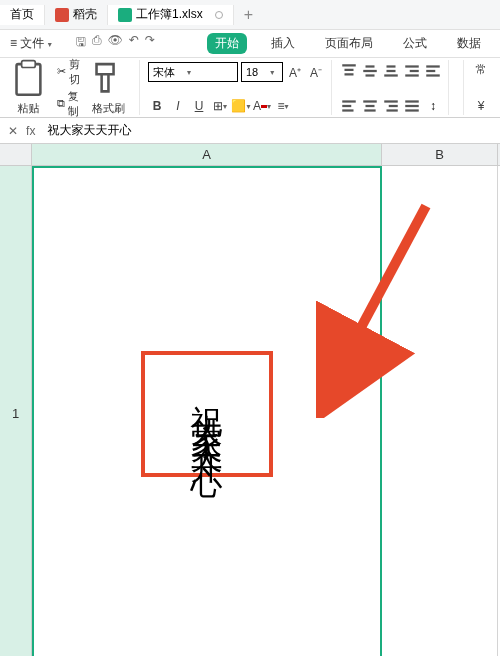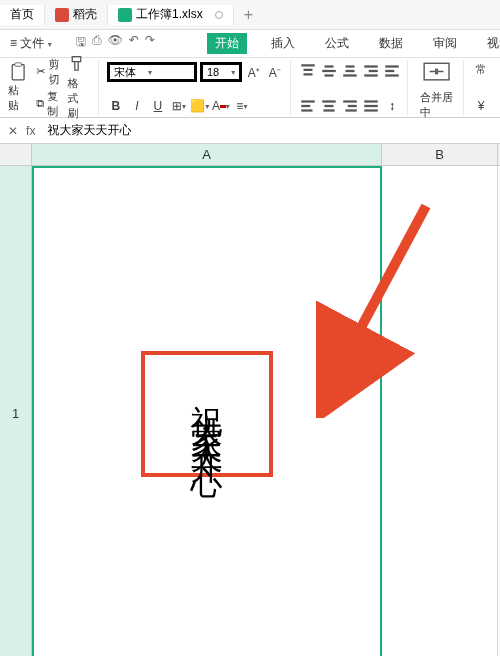--- a/index.html
+++ b/index.html
@@ -10,37 +10,37 @@
     .tab.home { background: #fff; }
     .tab.active { background: #fff; align-items: center; }
     .tab-icon { width: 14px; height: 14px; display: inline-block; }
     .icon-red { background: #d94b3a; border-radius: 2px; }
     .icon-green { background: #1aad7e; border-radius: 2px; }
     .tab-dot { width: 8px; height: 8px; border: 1px solid #aaa; border-radius: 50%; margin-left: 8px; }
     .tab-add { padding: 0 10px; color: #888; font-size: 16px; }
     
     .menubar { display: flex; align-items: center; height: 28px; background: #fff; border-bottom: 1px solid #e0e0e0; padding: 0 4px; gap: 18px; }
     .menu-item { padding: 3px 6px; font-size: 12px; color: #333; cursor: pointer; white-space: nowrap; }
-    .menu-item.active { background: #1aad7e; color: #fff; border-radius: 0; padding: 2px 8px; }
+    .menu-item.active { background: #1aad7e; color: #fff; border-radius: 6px; padding: 2px 8px; }
     .qa-icons { display: flex; gap: 6px; margin-right: 8px; color: #666; }
     .qa-icons span { cursor: pointer; }
     .divider { width: 1px; height: 16px; background: #ddd; margin: 0 4px; }
     
     .toolbar { display: flex; align-items: stretch; height: 60px; background: #fff; border-bottom: 1px solid #d0d0d0; padding: 2px 4px; gap: 8px; }
     .tool-group { display: flex; flex-direction: column; justify-content: space-between; border-right: 1px solid #e8e8e8; padding-right: 6px; }
     .tool-big { display: flex; flex-direction: column; align-items: center; gap: 1px; cursor: pointer; padding: 2px 4px; }
     .tool-big-icon { width: 22px; height: 22px; }
     .tool-label { font-size: 11px; color: #333; }
     .tool-row { display: flex; align-items: center; gap: 4px; height: 18px; }
     .tool-small { display: flex; align-items: center; gap: 3px; font-size: 11px; color: #333; cursor: pointer; }
     .caret { font-size: 8px; color: #666; }
     
     .font-controls { display: flex; flex-direction: column; gap: 3px; padding-top: 2px; }
     .font-row { display: flex; align-items: center; gap: 3px; }
-    .font-select { border: 3px solid #000000; height: 20px; font-size: 11px; padding: 0 4px; background: #fff; display: flex; align-items: center; gap: 12px; }
+    .font-select { border: 1px solid #000000; height: 20px; font-size: 11px; padding: 0 4px; background: #fff; display: flex; align-items: center; gap: 12px; }
     .font-btn { width: 18px; height: 18px; display: flex; align-items: center; justify-content: center; font-size: 12px; cursor: pointer; color: #444; }
     .font-btn.bold { font-weight: bold; }
     .font-btn.italic { font-style: italic; }
     .font-btn.underline { text-decoration: underline; }
     .color-sw { width: 14px; height: 3px; display: inline-block; }
     
     .align-controls { display: flex; flex-direction: column; gap: 3px; padding-top: 2px; }
     .align-row { display: flex; gap: 3px; }
     .align-btn { width: 18px; height: 18px; display: flex; align-items: center; justify-content: center; cursor: pointer; }
     
@@ -98,20 +98,21 @@
   <div class="qa-icons">
     <span>🖫</span>
     <span>⎙</span>
     <span>👁</span>
     <span>↶</span>
     <span>↷</span>
   </div>
   <div class="divider"></div>
   <span class="menu-item active">开始</span>
   <span class="menu-item">插入</span>
+  <span class="menu-item">页面布局</span>
   <span class="menu-item">公式</span>
   <span class="menu-item">数据</span>
   <span class="menu-item">审阅</span>
   <span class="menu-item">视图</span>
   <span class="menu-item">开发工具</span>
 </div>
 
 <div class="toolbar">
   <div class="tool-group" style="flex-direction:row;align-items:center;gap:4px;">
     <div class="tool-big">
@@ -231,27 +232,20 @@
             <rect x="2" y="3" width="12" height="2"></rect>
             <rect x="2" y="7" width="12" height="2"></rect>
             <rect x="2" y="11" width="12" height="2"></rect>
           </svg>
         </span>
       <span class="align-btn">↕</span>
     </div>
   </div>
 
   <div class="tool-group" style="flex-direction:row;align-items:center;">
-    <div class="tool-big">
-      <svg class="ico tool-big-icon" viewBox="0 0 24 24">
-          <rect x="3" y="6" width="18" height="12" fill="none" stroke="#555"></rect>
-          <path d="M7 12h4M17 12h-4M11 10l2 2-2 2M13 10l-2 2 2 2" stroke="#555" fill="none"></path>
-        </svg>
-      <span class="tool-label">合并居中</span>
-    </div>
   </div>
 
   <div class="tool-group" style="border:none;">
     <div class="tool-row">
         <span class="font-btn" style="font-size:11px;">常</span>
       </div>
     <div class="tool-row">
         <span class="font-btn">¥</span>
       </div>
   </div>

